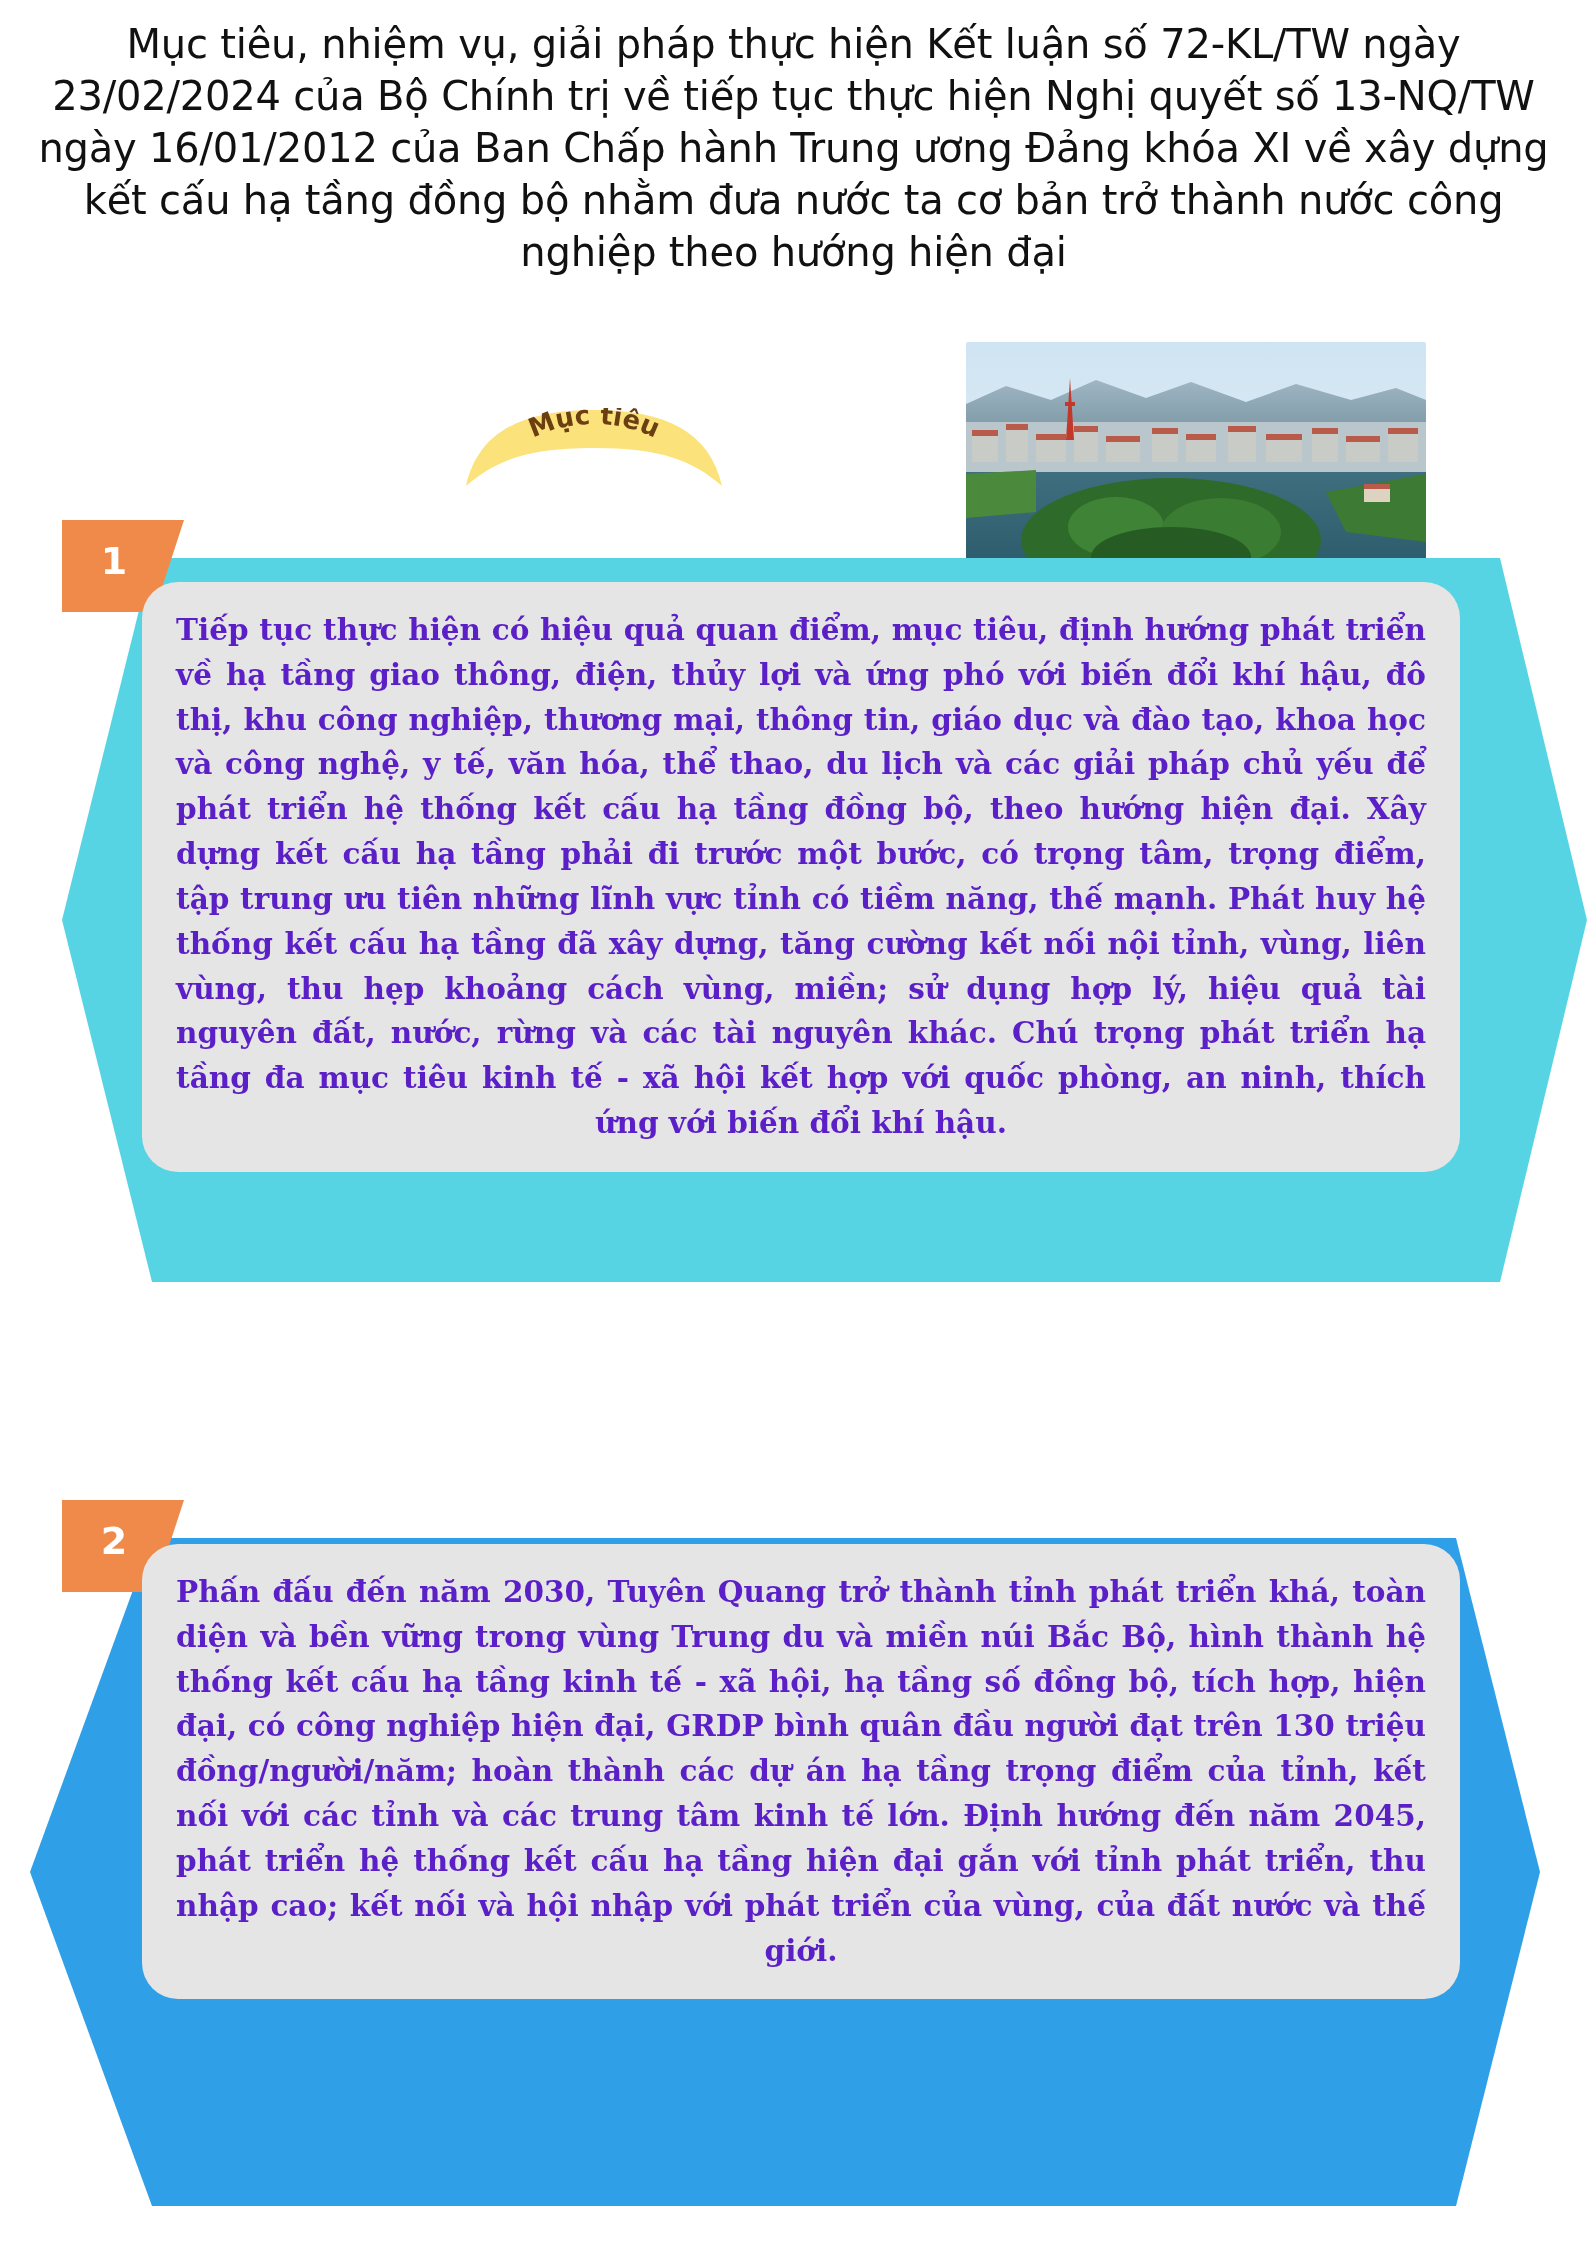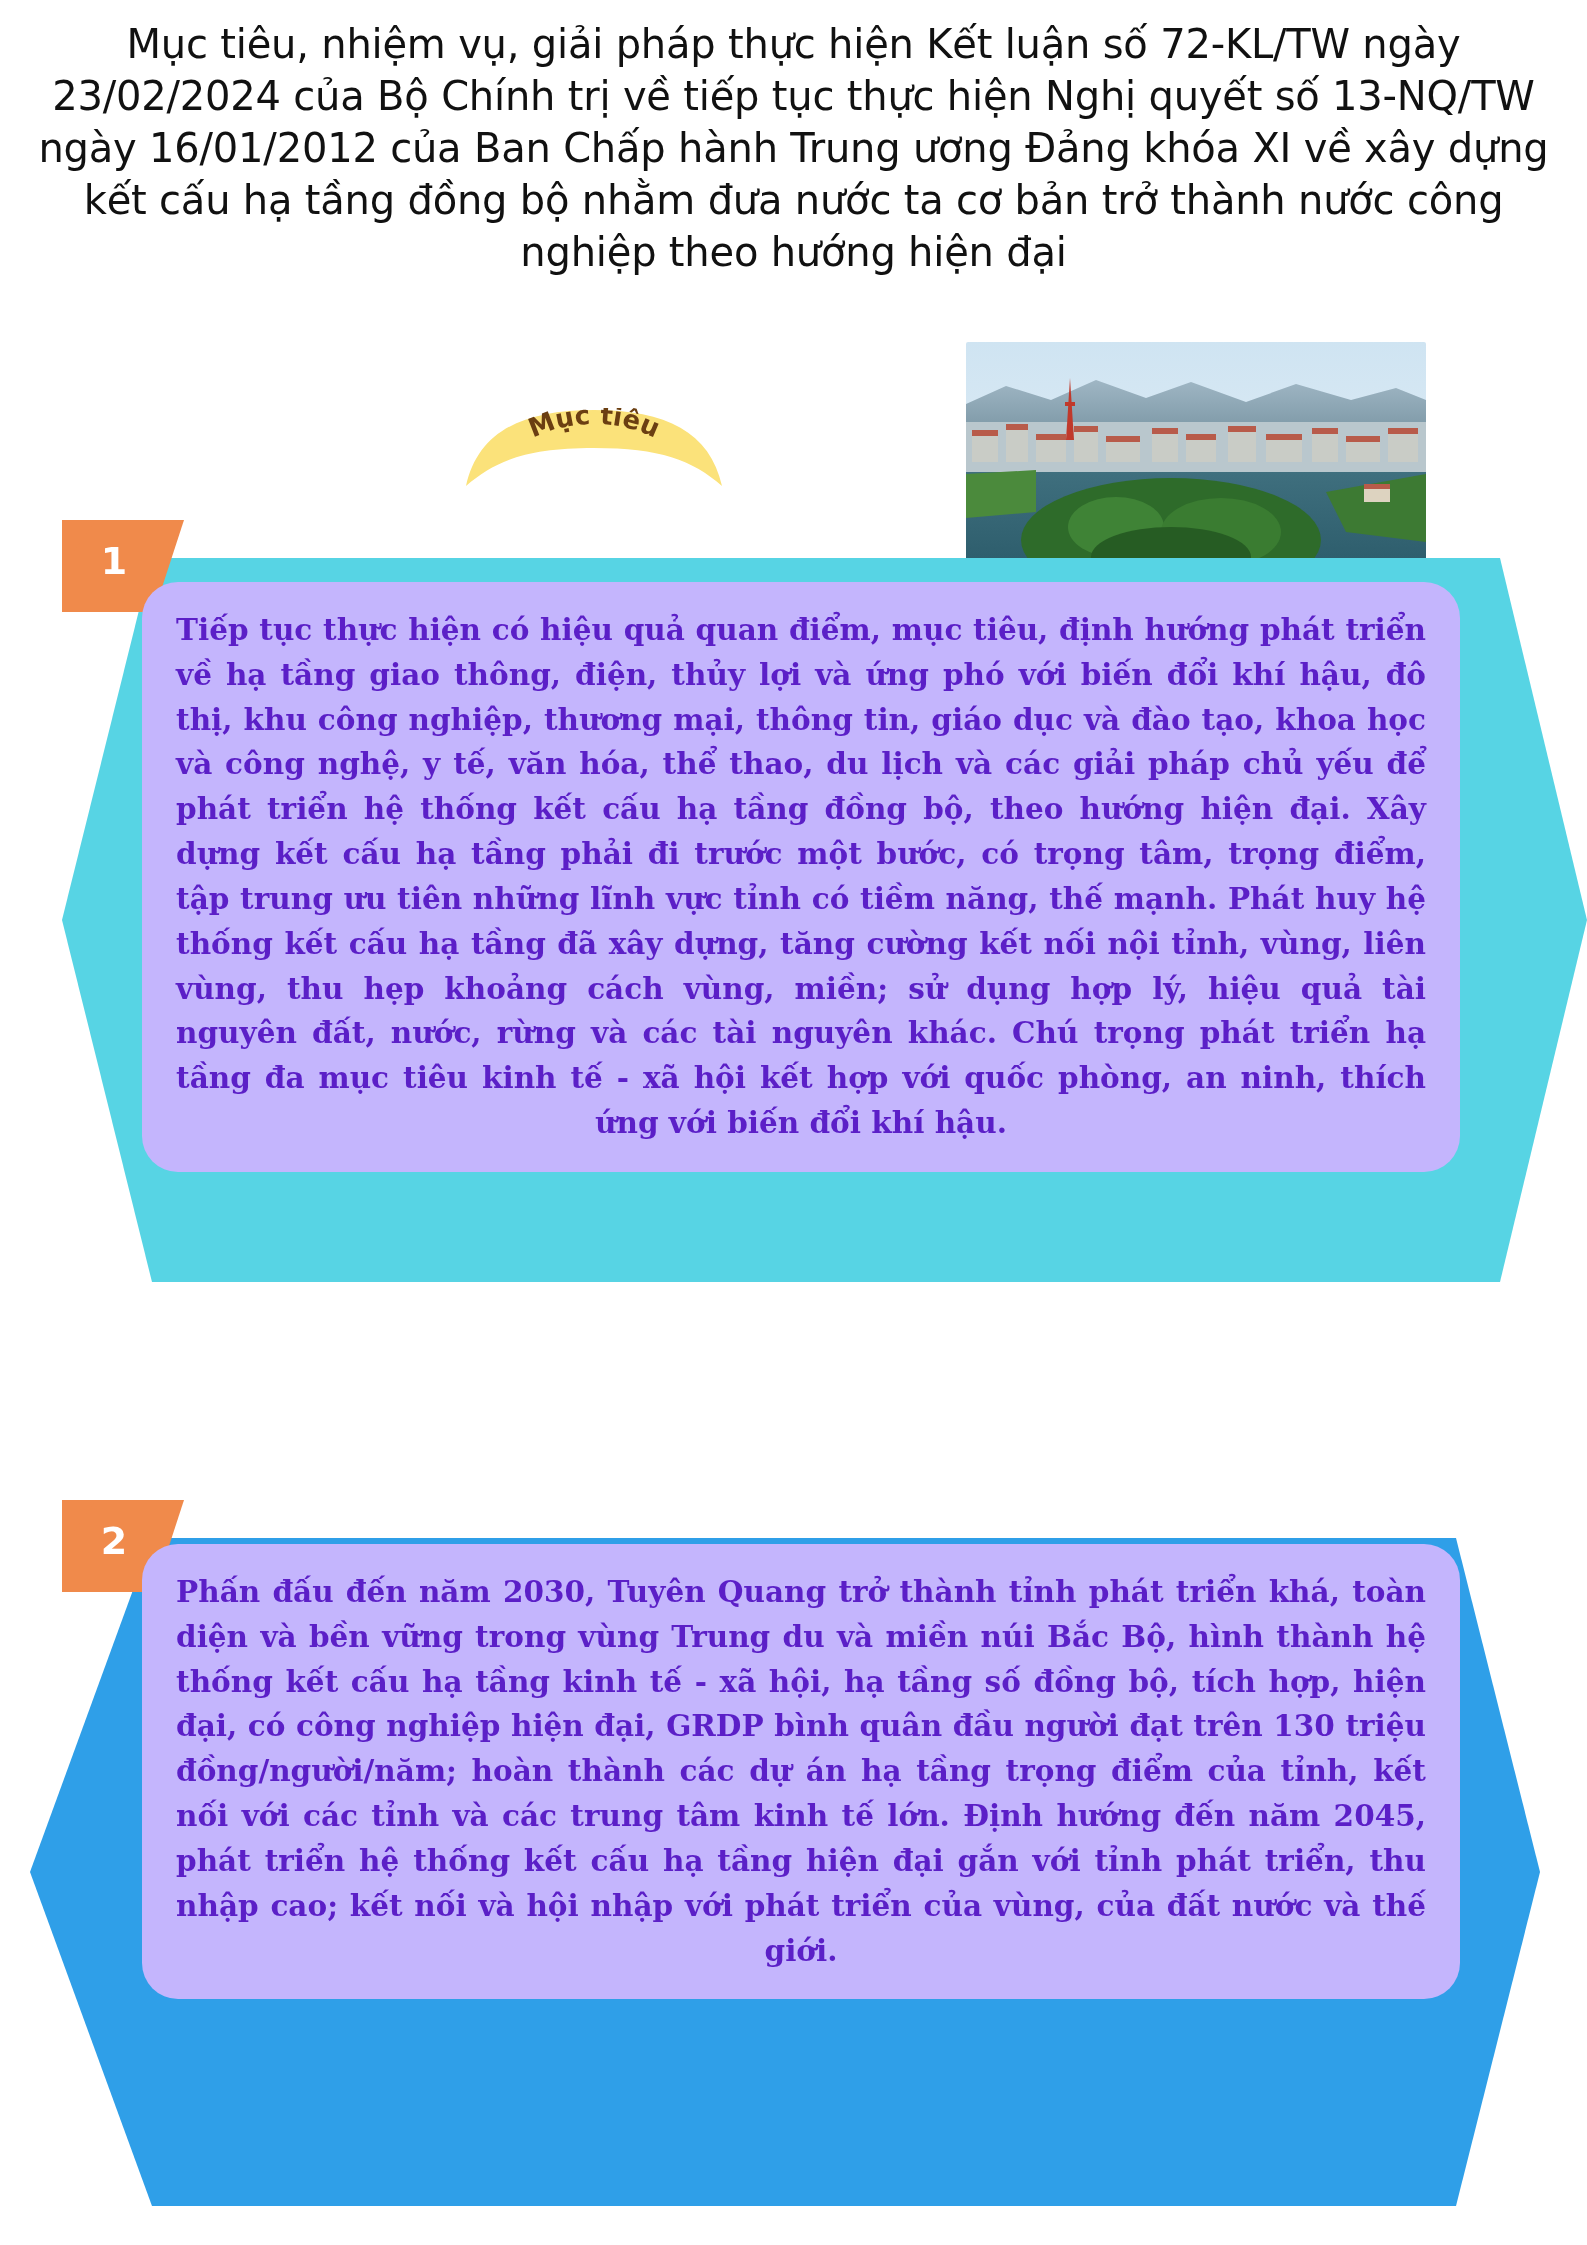--- a/index.html
+++ b/index.html
@@ -78,21 +78,21 @@
   .badge-shape {
     position: absolute;
     left: 0; top: 0;
   }
   .badge-num {
     position: relative;
     z-index: 2;
   }
   .card {
     position: absolute;
-    background: #c4b5fd;
+    background: #e5e5e5;
     border-radius: 36px;
     color: #5b1fc7;
     font-family: "DejaVu Serif", serif;
     font-weight: bold;
     font-size: 29.5px;
     line-height: 1.52;
     text-align: justify;
     text-align-last: center;
     padding: 26px 34px;
   }

